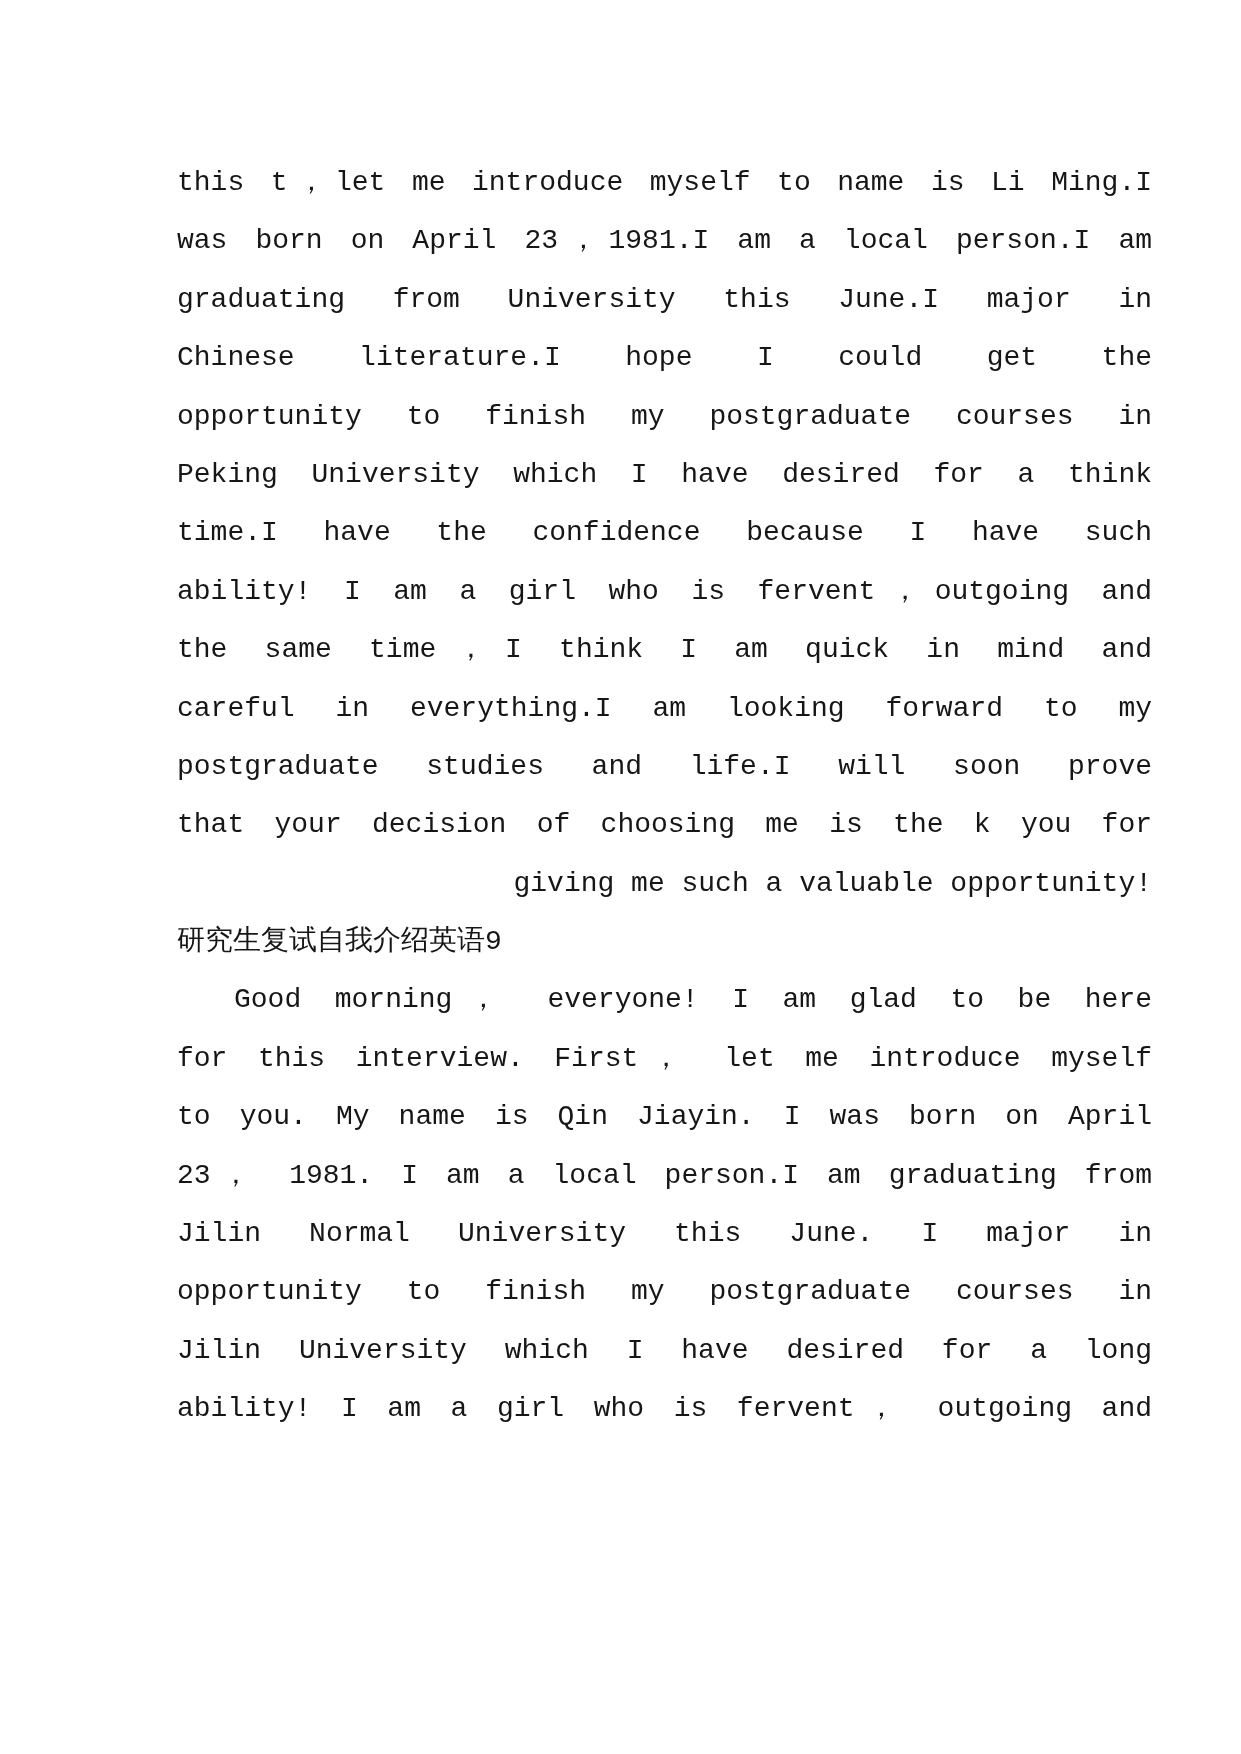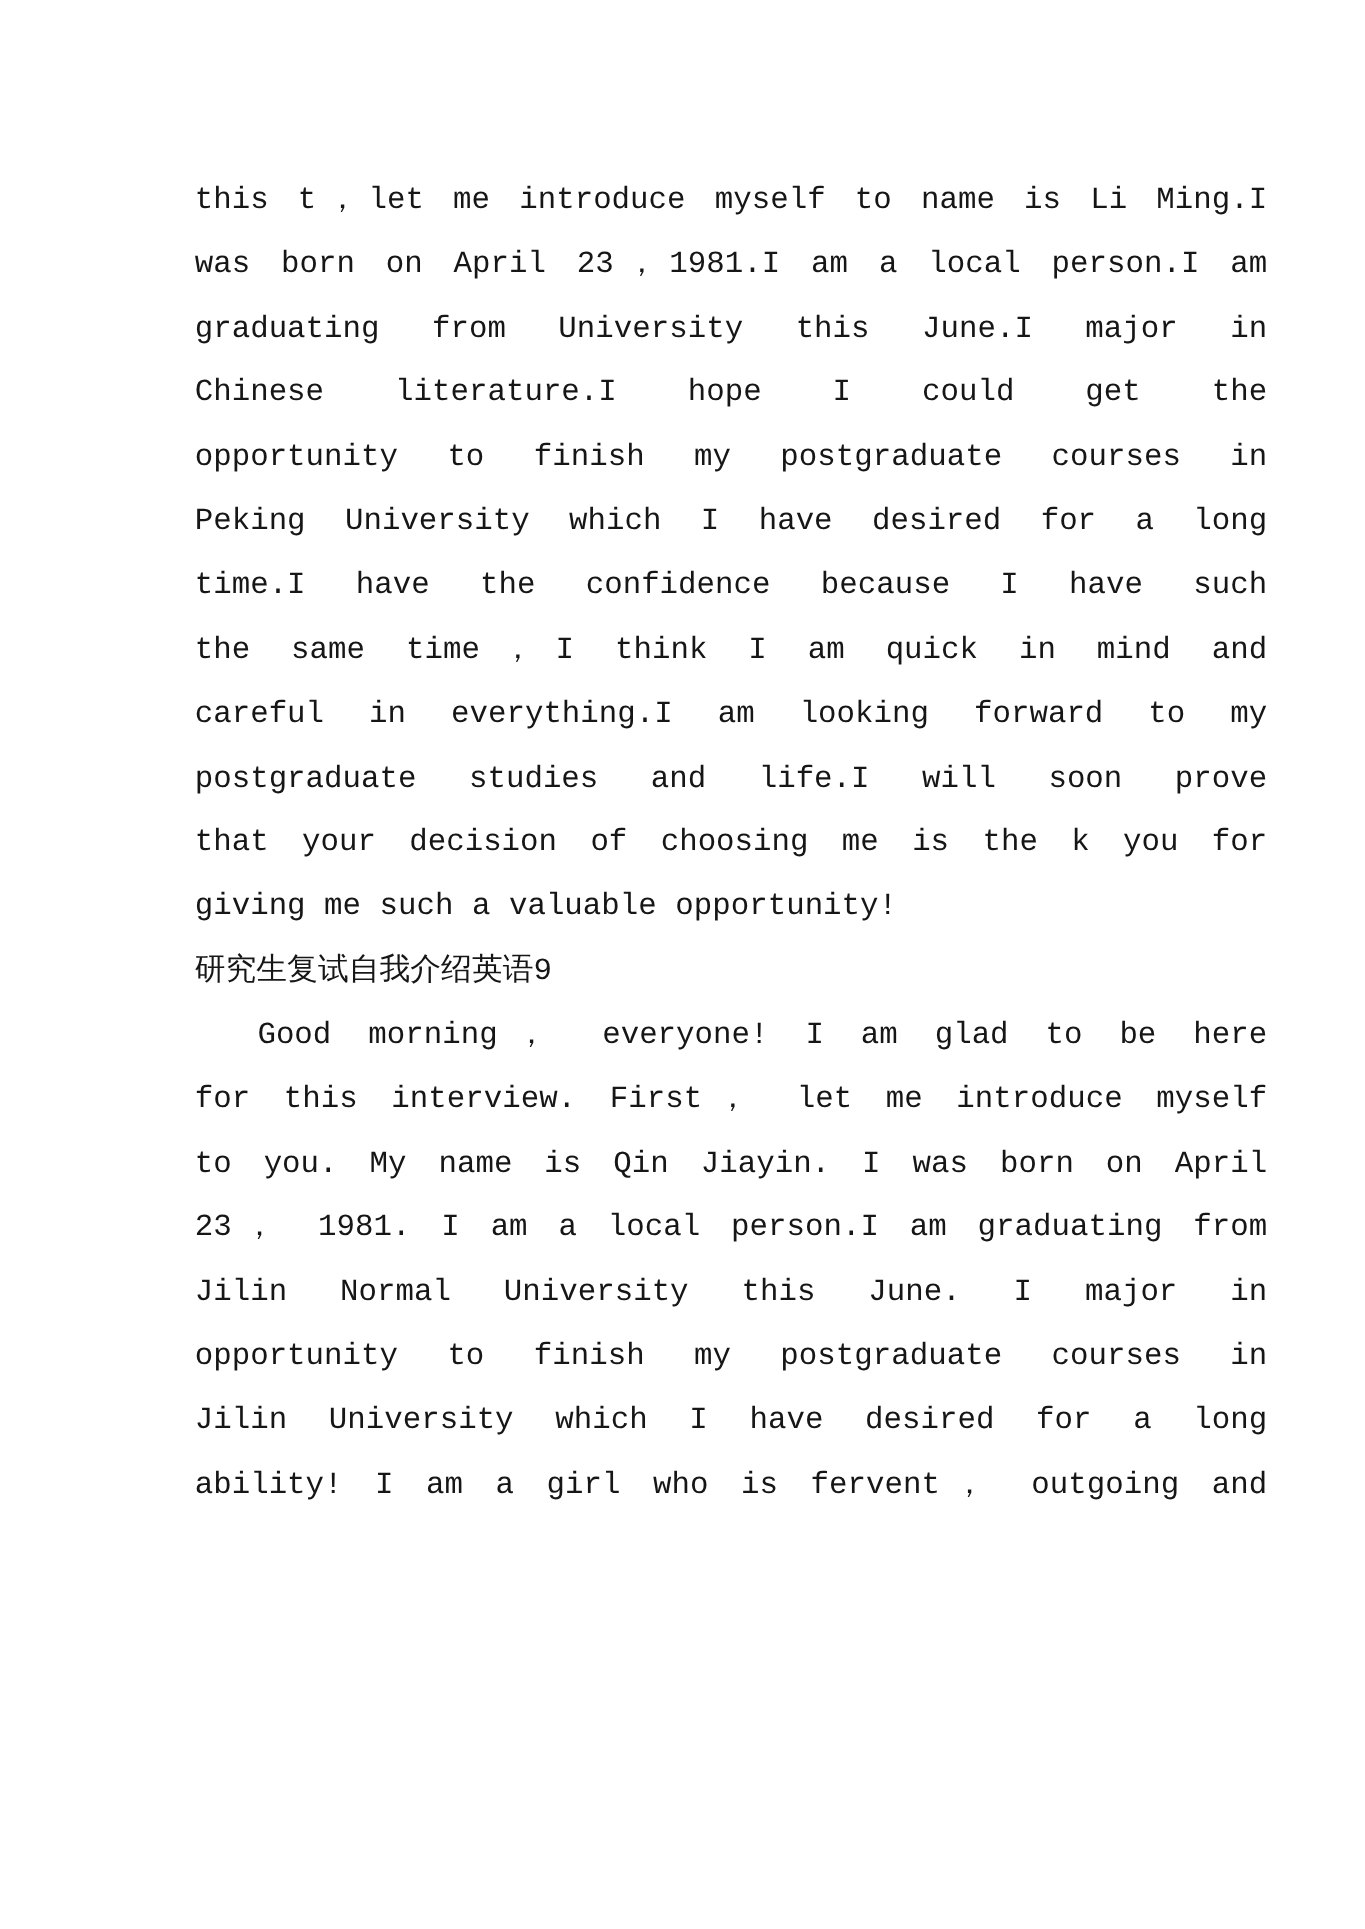--- a/index.html
+++ b/index.html
@@ -29,43 +29,44 @@
     height: 58.4px;
     color: #161616;
     white-space: normal;
     overflow: visible;
   }
   .justify {
     text-align: justify;
     text-align-last: justify;
   }
   .left {
-    text-align: left;
+    text-align: right;
   }
   .indent {
     text-indent: 57px;
   }
   .heading {
     text-align: left;
     font-family: Liberation Mono, monospace;
   }
 </style>
 </head>
 <body>
 
 <div class="page">
 
   <div>
     <div class="line justify">this t，let me introduce myself to name is Li Ming.I</div>
     <div class="line justify">was born on April 23，1981.I am a local person.I am</div>
     <div class="line justify">graduating from University this June.I major in</div>
     <div class="line justify">Chinese literature.I hope I could get the</div>
     <div class="line justify">opportunity to finish my postgraduate courses in</div>
-    <div class="line justify">Peking University which I have desired for a long</div>
+    <div class="line justify">Peking University which I have desired for a think</div>
     <div class="line justify">time.I have the confidence because I have such</div>
+    <div class="line justify">ability! I am a girl who is fervent，outgoing and</div>
     <div class="line justify">the same time，I think I am quick in mind and</div>
     <div class="line justify">careful in everything.I am looking forward to my</div>
     <div class="line justify">postgraduate studies and life.I will soon prove</div>
     <div class="line justify">that your decision of choosing me is the k you for</div>
     <div class="line left">giving me such a valuable opportunity!</div>
   </div>
 
   <div class="line heading">研究生复试自我介绍英语9</div>
 
   <div>

